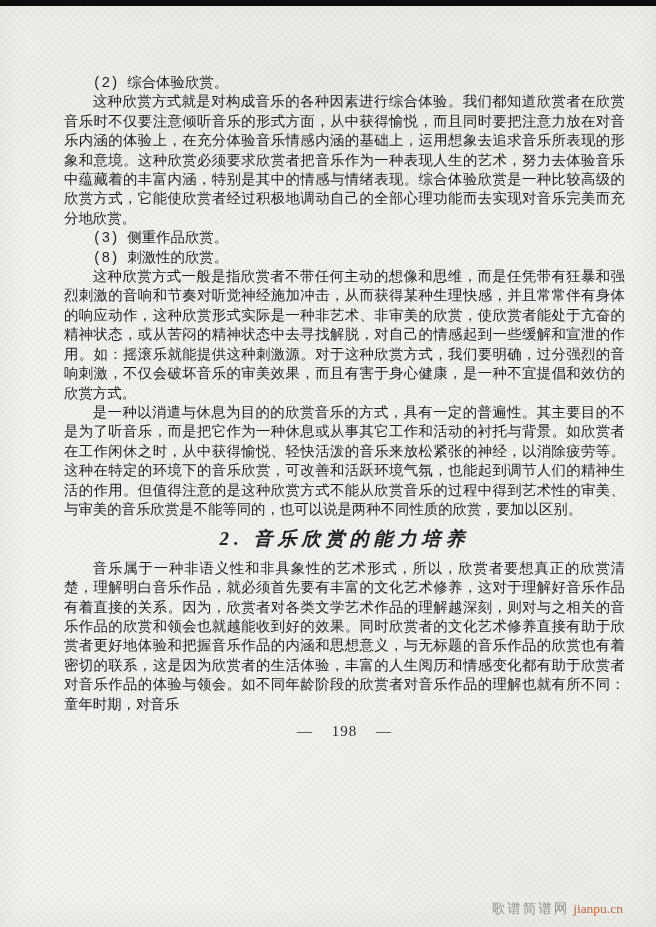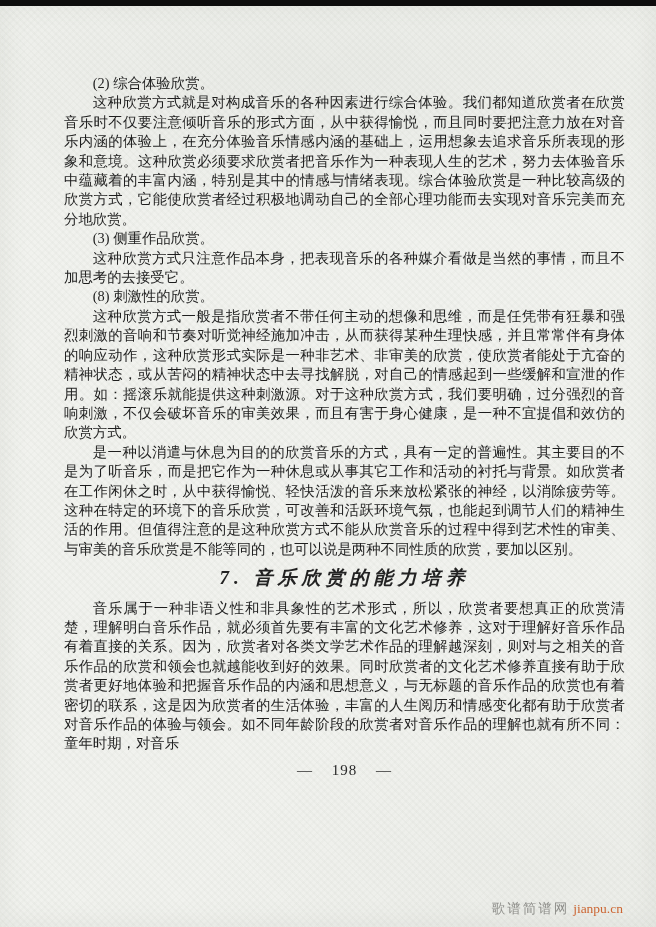--- a/index.html
+++ b/index.html
@@ -37,20 +37,21 @@
     width: 561px;
     color: #1e1e1e;
     font-size: 14.4px;
     line-height: 19.4px;
     text-align: justify;
     text-justify: inter-character;
   }
   .content p {
     margin: 0;
     text-indent: 2em;
+    font-family: Liberation Mono, monospace;
   }
   .section-heading {
     margin: 9px 0 11px 0;
     text-indent: 0;
     text-align: center;
     text-align-last: center;
     font-size: 19px;
     font-weight: 600;
     font-style: italic;
     letter-spacing: 5px;
@@ -80,25 +81,24 @@
 </head>
 <body>
 
 <div class="paper">
   <div class="scan-strip"></div>
 
   <div class="content">
     <p>(2) 综合体验欣赏。</p>
     <p>这种欣赏方式就是对构成音乐的各种因素进行综合体验。我们都知道欣赏者在欣赏音乐时不仅要注意倾听音乐的形式方面，从中获得愉悦，而且同时要把注意力放在对音乐内涵的体验上，在充分体验音乐情感内涵的基础上，运用想象去追求音乐所表现的形象和意境。这种欣赏必须要求欣赏者把音乐作为一种表现人生的艺术，努力去体验音乐中蕴藏着的丰富内涵，特别是其中的情感与情绪表现。综合体验欣赏是一种比较高级的欣赏方式，它能使欣赏者经过积极地调动自己的全部心理功能而去实现对音乐完美而充分地欣赏。</p>
     <p>(3) 侧重作品欣赏。</p>
-    <p>这种欣赏方式只注意作品本身，把表现音乐的各种媒介看做是当然的事情，而且不加思考的去接受它。</p>
     <p>(8) 刺激性的欣赏。</p>
     <p>这种欣赏方式一般是指欣赏者不带任何主动的想像和思维，而是任凭带有狂暴和强烈刺激的音响和节奏对听觉神经施加冲击，从而获得某种生理快感，并且常常伴有身体的响应动作，这种欣赏形式实际是一种非艺术、非审美的欣赏，使欣赏者能处于亢奋的精神状态，或从苦闷的精神状态中去寻找解脱，对自己的情感起到一些缓解和宣泄的作用。如：摇滚乐就能提供这种刺激源。对于这种欣赏方式，我们要明确，过分强烈的音响刺激，不仅会破坏音乐的审美效果，而且有害于身心健康，是一种不宜提倡和效仿的欣赏方式。</p>
     <p>是一种以消遣与休息为目的的欣赏音乐的方式，具有一定的普遍性。其主要目的不是为了听音乐，而是把它作为一种休息或从事其它工作和活动的衬托与背景。如欣赏者在工作闲休之时，从中获得愉悦、轻快活泼的音乐来放松紧张的神经，以消除疲劳等。这种在特定的环境下的音乐欣赏，可改善和活跃环境气氛，也能起到调节人们的精神生活的作用。但值得注意的是这种欣赏方式不能从欣赏音乐的过程中得到艺术性的审美、与审美的音乐欣赏是不能等同的，也可以说是两种不同性质的欣赏，要加以区别。</p>
-    <h2 class="section-heading">7. 音乐欣赏的能力培养</h2>
+    <h2 class="section-heading">2. 音乐欣赏的能力培养</h2>
     <p>音乐属于一种非语义性和非具象性的艺术形式，所以，欣赏者要想真正的欣赏清楚，理解明白音乐作品，就必须首先要有丰富的文化艺术修养，这对于理解好音乐作品有着直接的关系。因为，欣赏者对各类文学艺术作品的理解越深刻，则对与之相关的音乐作品的欣赏和领会也就越能收到好的效果。同时欣赏者的文化艺术修养直接有助于欣赏者更好地体验和把握音乐作品的内涵和思想意义，与无标题的音乐作品的欣赏也有着密切的联系，这是因为欣赏者的生活体验，丰富的人生阅历和情感变化都有助于欣赏者对音乐作品的体验与领会。如不同年龄阶段的欣赏者对音乐作品的理解也就有所不同：童年时期，对音乐</p>
     <div class="page-number">— 198 —</div>
   </div>
 
   <div class="watermark">
     <span class="site-name" style="color: rgb(142, 142, 138);">歌谱简谱网</span><span class="site-url" style="color: rgb(204, 102, 51);">jianpu.cn</span>
   </div>
 </div>
 
 </body></html>

